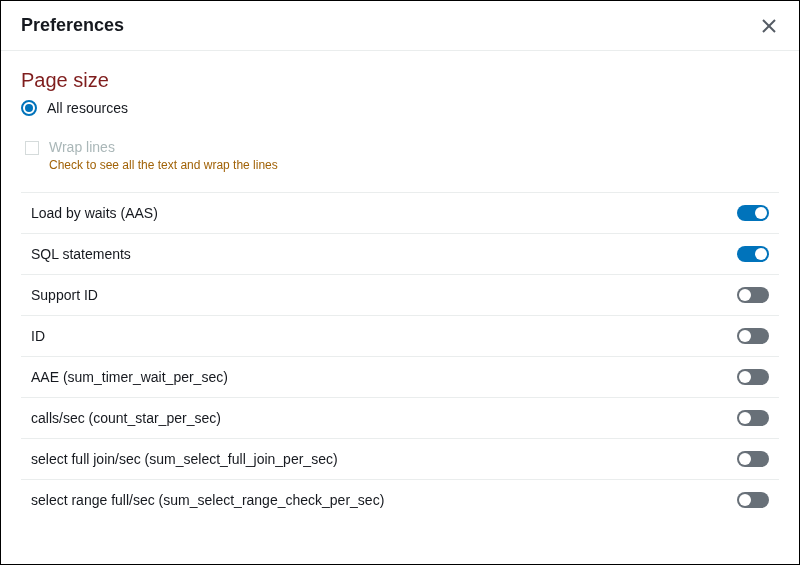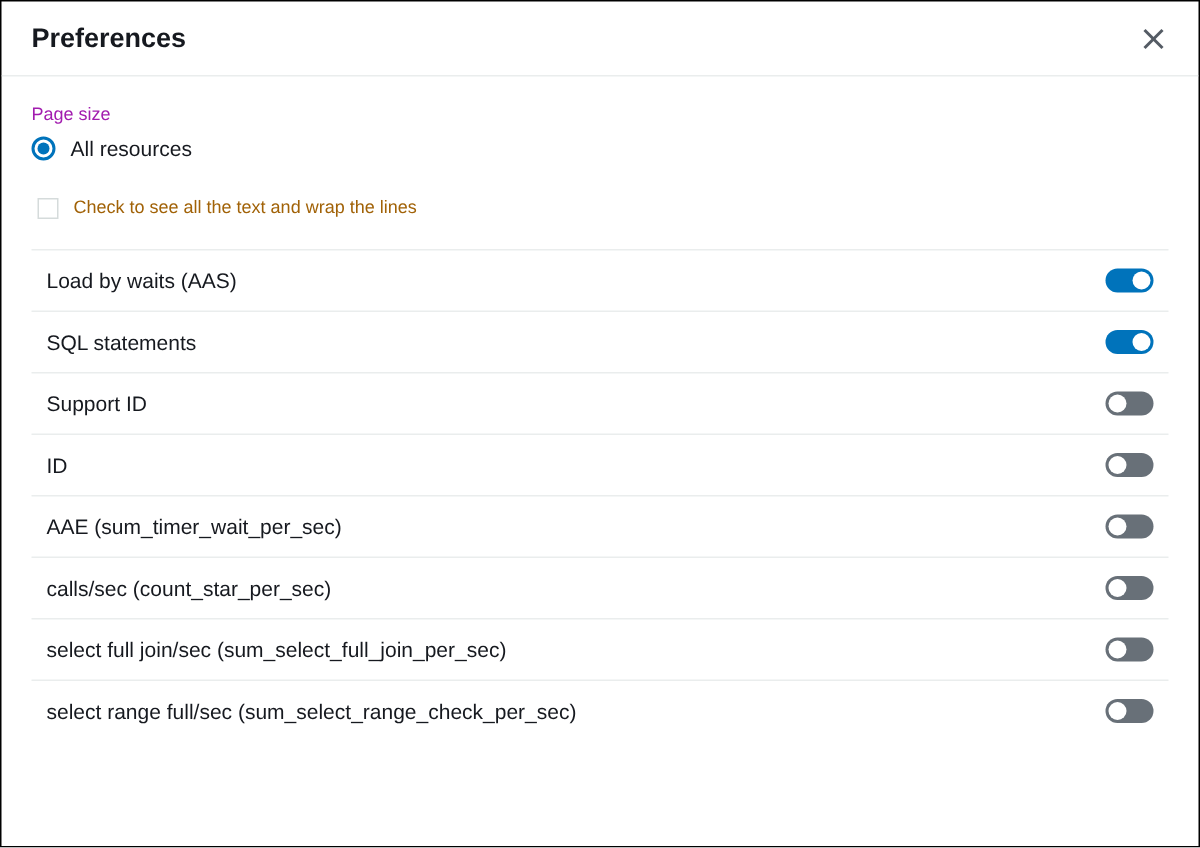--- a/index.html
+++ b/index.html
@@ -3,21 +3,21 @@
 <meta charset="utf-8">
 <style>
   * { box-sizing: border-box; margin: 0; padding: 0; }
   html, body { width: 800px; height: 565px; font-family: "Amazon Ember", "Helvetica Neue", Arial, sans-serif; color: #16191f; background: #fff; }
   .modal { width: 800px; height: 565px; border: 1px solid #000; display: flex; flex-direction: column; overflow: hidden; }
   .header { display: flex; align-items: center; justify-content: space-between; padding: 14px 20px; border-bottom: 1px solid #eaeded; gap: 32px; }
   .header h2 { font-size: 18px; font-weight: 700; }
   .close { width: 20px; height: 20px; display:flex; align-items:center; justify-content:center; cursor: pointer; color:#545b64; }
   .close svg { width: 14px; height: 14px; stroke: #545b64; stroke-width: 2; }
   .body { padding: 18px 20px 0 20px; overflow-y: auto; flex: 1; }
-  .section-label { font-size: 12px; color: #a21caf; margin-bottom: 8px; }
+  .section-label { font-size: 20px; color: #7f1d1d; margin-bottom: 8px; }
   .radio-row { display: flex; align-items: flex-start; gap: 10px; margin-bottom: 22px; }
   .radio-outer { width: 16px; height: 16px; border: 2px solid #0073bb; border-radius: 50%; display:flex; align-items:center; justify-content:center; }
   .radio-inner { width: 8px; height: 8px; background: #0073bb; border-radius: 50%; }
   .radio-label { font-size: 14px; color: #16191f; }
   .check-block { display:flex; gap:10px; align-items:flex-start; margin: 0 0 20px 4px; }
   .checkbox { width: 14px; height: 14px; border: 1px solid #d5dbdb; background:#fff; margin-top: 3px; flex-shrink:0; }
   .check-label { font-size: 14px; color: #aab7b8; line-height: 1.3; }
   .check-desc { font-size: 12px; color: #a16207; margin-top: 2px; }
   .columns-label { font-size: 14px; color:#16191f; margin: 4px 0 18px 0; }
   .col-row { display:flex; align-items:center; justify-content:space-between; padding: 12px 10px; border-top: 1px solid #eaeded; font-size: 14px; gap: 24px; }
@@ -47,20 +47,21 @@
     <div class="radio-row">
       <div class="radio-outer">
           <div class="radio-inner"></div>
         </div>
       <div class="radio-label">All resources</div>
     </div>
 
     <div class="check-block">
       <div class="checkbox"></div>
       <div>
+        <div class="check-label">Wrap lines</div>
         <div class="check-desc">Check to see all the text and wrap the lines</div>
       </div>
     </div>
 
 
     <div id="columns-container">
         <div class="col-row">
           <span>Load by waits (AAS)</span>
           <div class="toggle on">
             <div class="knob"></div>

